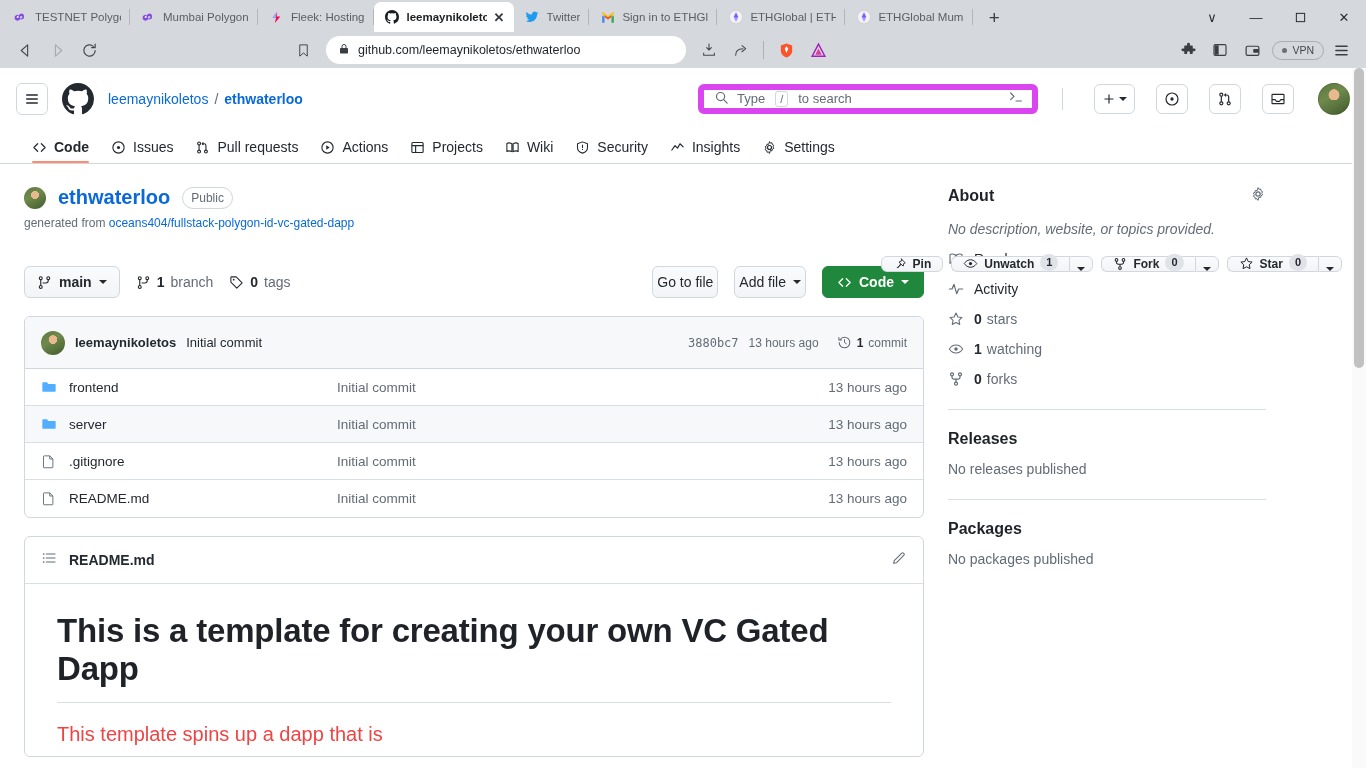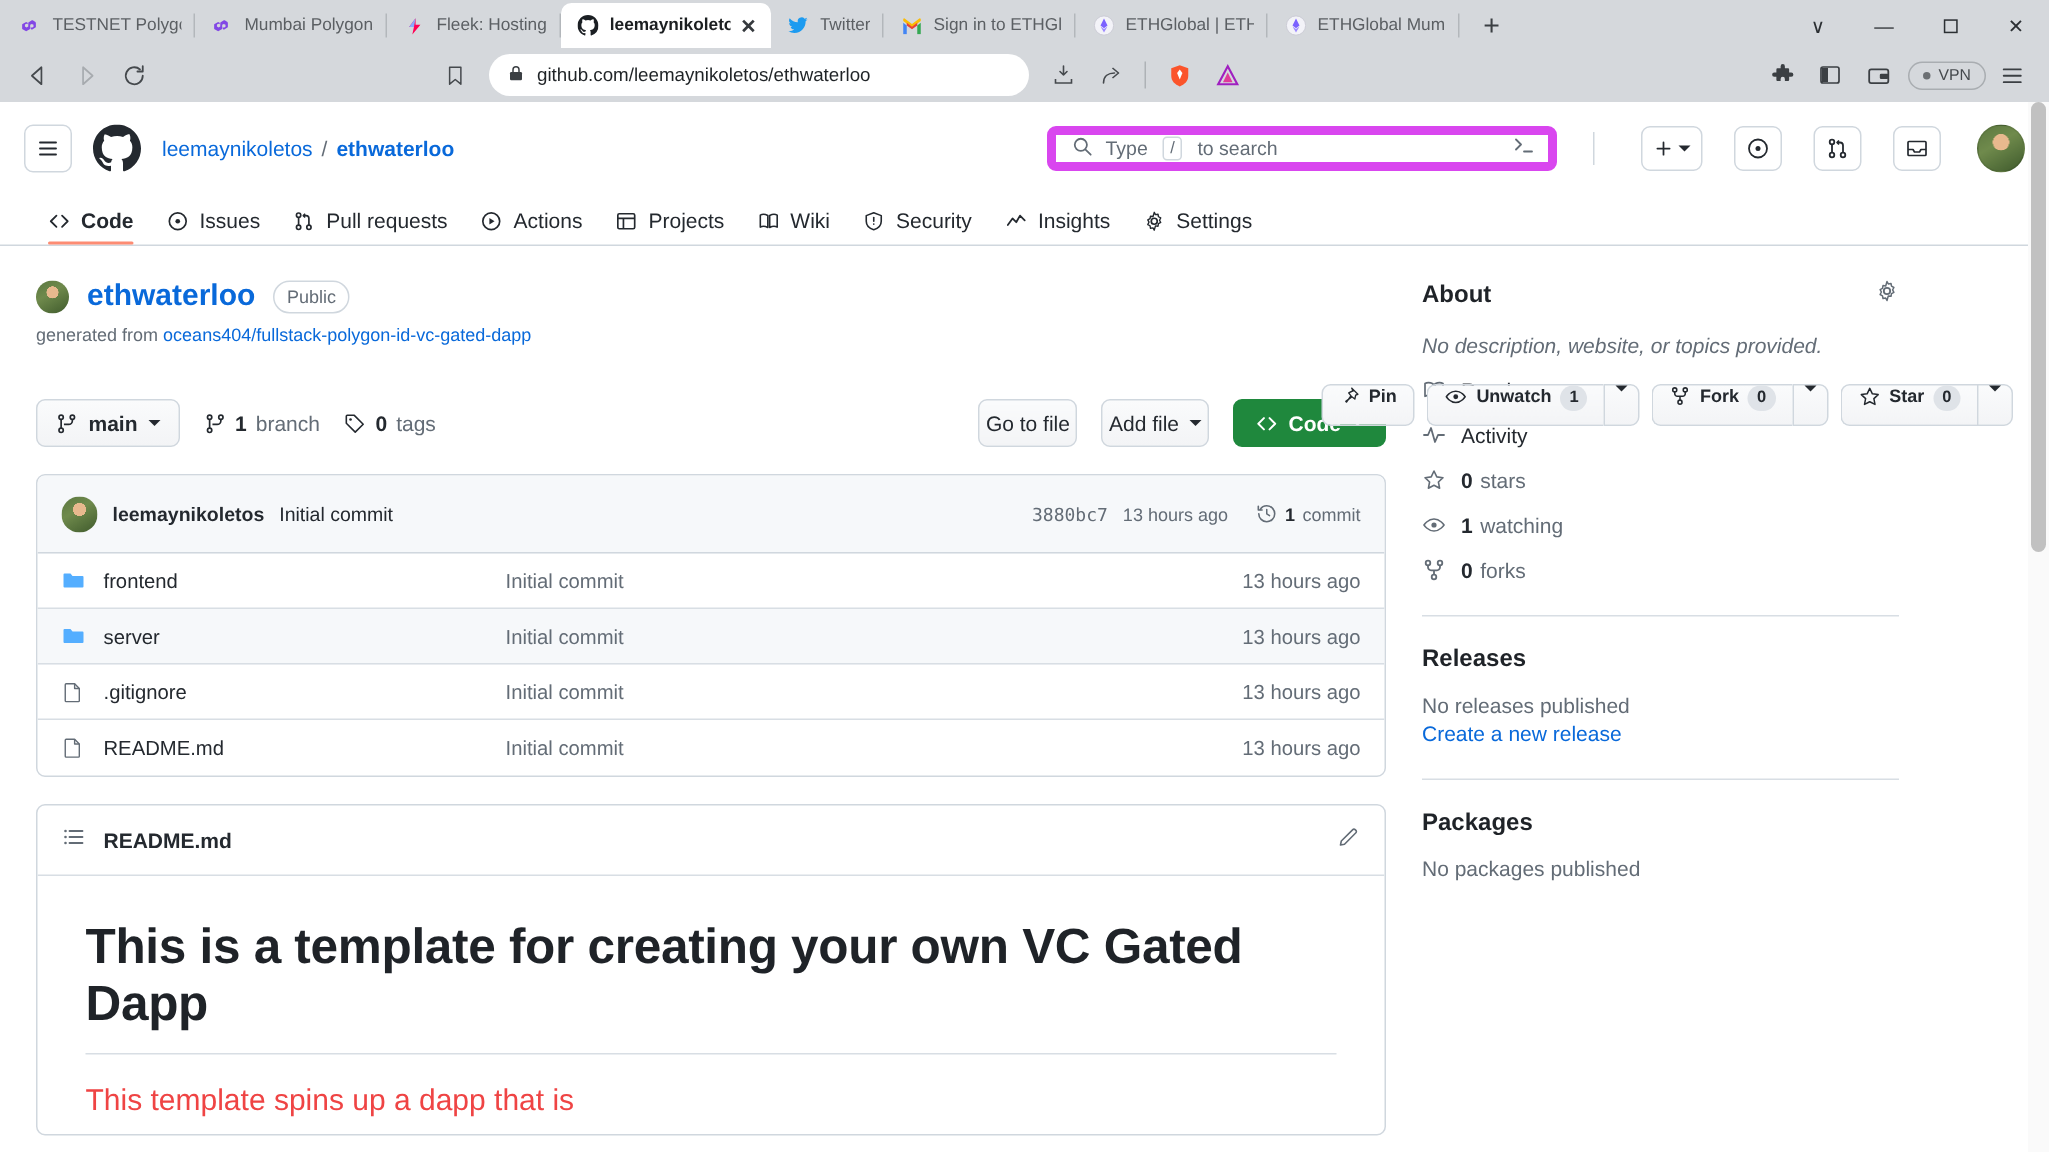--- a/index.html
+++ b/index.html
@@ -156,23 +156,23 @@
     padding: 1px 8px; font-size: 12px; color: #636c76; line-height: 18px;
   }
   .generated-from { margin-top: 7px; font-size: 12px; color: #636c76; }
   .generated-from a { color: #0969da; text-decoration: none; }
 
   .repo-actions {
     position: absolute; right: 24px; top: 188px;
     display: flex; align-items: center; gap: 8px;
   }
   .gbtn {
-    height: 28px; border: 1px solid #d0d7de; border-radius: 6px;
+    height: 16px; border: 1px solid #d0d7de; border-radius: 6px;
     background: linear-gradient(#fafbfc, #f3f4f6);
-    display: flex; align-items: flex-start; gap: 6px;
+    display: flex; align-items: flex-end; gap: 6px;
     padding: 0 11px; font-size: 12px; color: #24292f; font-weight: bold;
   }
   .gbtn-group { display: flex; align-items: center; }
   .gbtn-group .gbtn:first-child { border-radius: 6px 0 0 6px; border-right: none; }
   .gbtn-group .gbtn.caret-only {
     border-radius: 0 6px 6px 0; padding: 0 7px;
   }
   .counter {
     background: #dfe3e8; border-radius: 2em; padding: 0 6px;
     font-size: 11px; color: #24292f; font-weight: bold; line-height: 17px;
@@ -862,21 +862,20 @@
           </svg>
         <b>0</b>
         <span class="lbl-muted" style="margin-left:-5px">forks</span>
       </div>
 
       <div class="side-sep"></div>
 
       <div class="side-block">
         <div class="side-h">Releases</div>
         <div class="side-note">No releases published</div>
-        <div class="side-cta">Create a new release</div>
       </div>
 
       <div class="side-sep"></div>
 
       <div class="side-block">
         <div class="side-h">Packages</div>
         <div class="side-note">No packages published</div>
       </div>
     </div>
   </div>

